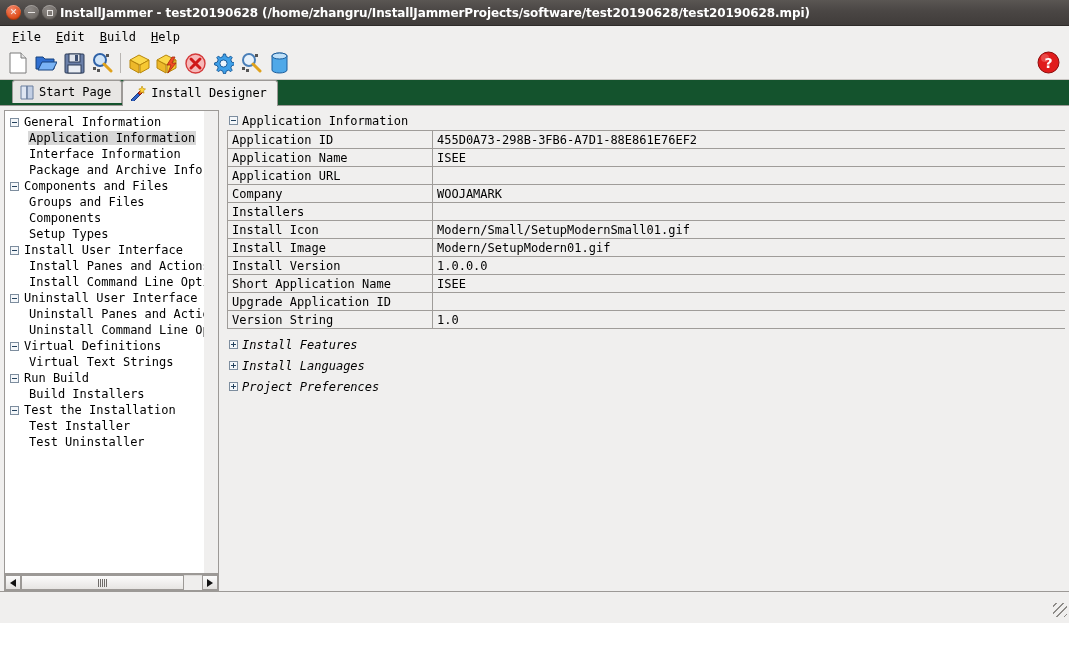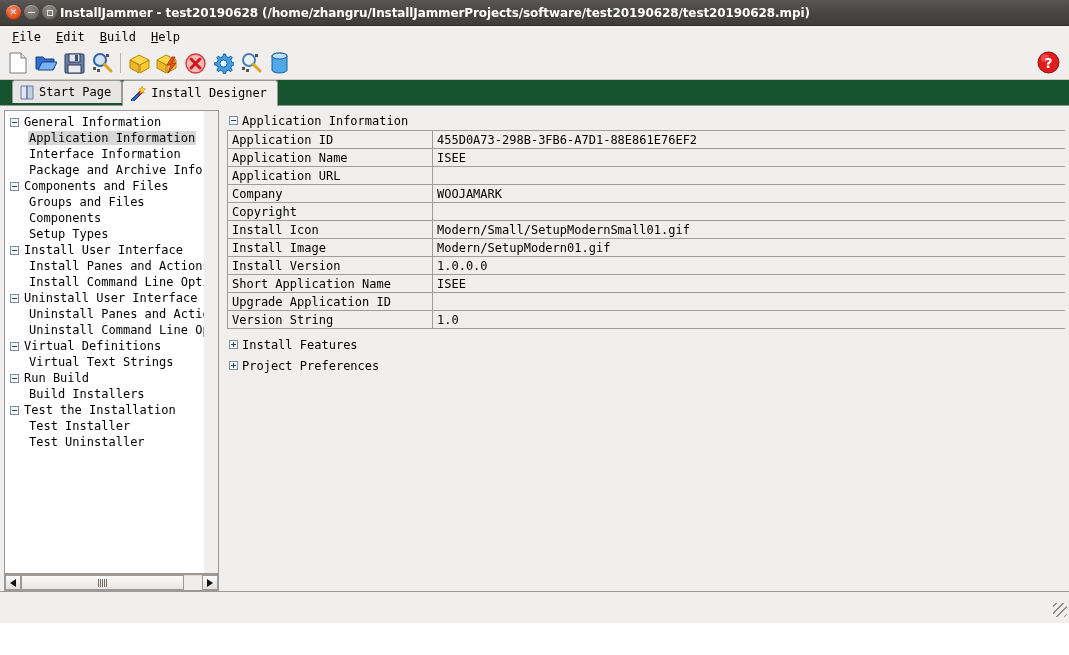--- a/index.html
+++ b/index.html
@@ -321,21 +321,21 @@
   #prop-table td.k {
     width: 200px;
     border-left: 1px solid #9f9c99;
     border-right: 1px solid #9f9c99;
   }
   #prop-table td.v {
     border-right: 1px solid #9f9c99;
   }
   #prop-table tr:not(:first-child) td { border-top: none; }
   .collapsed-rows { margin-top: 6px; }
-  .collapsed-rows .section-head { height: 19px; margin-left: 2px; }
+  .collapsed-rows .section-head { height: 19px; margin-left: 2px; font-style: italic; }
 
   
   #statusbar {
     height: 27px;
     background: #f0efee;
     border-top: 1px solid #9c9996;
     box-sizing: border-box;
     position: relative;
   }
   #bottom-strip {
@@ -601,21 +601,21 @@
           </tr>
           <tr>
             <td class="k">Application URL</td>
             <td class="v"></td>
           </tr>
           <tr>
             <td class="k">Company</td>
             <td class="v">WOOJAMARK</td>
           </tr>
           <tr>
-            <td class="k">Copyright</td>
+            <td class="k">Installers</td>
             <td class="v"></td>
           </tr>
           <tr>
             <td class="k">Install Icon</td>
             <td class="v">Modern/Small/SetupModernSmall01.gif</td>
           </tr>
           <tr>
             <td class="k">Install Image</td>
             <td class="v">Modern/SetupModern01.gif</td>
           </tr>
@@ -638,20 +638,24 @@
         </tbody>
     </table>
 
     <div class="collapsed-rows">
       <div class="section-head">
         <span class="toggle plus"></span>
         <span>Install Features</span>
       </div>
       <div class="section-head">
         <span class="toggle plus"></span>
+        <span>Install Languages</span>
+      </div>
+      <div class="section-head">
+        <span class="toggle plus"></span>
         <span>Project Preferences</span>
       </div>
     </div>
   </div>
 </div>
 
 <div id="statusbar">
   <div id="grip"></div>
 </div>
 <div id="bottom-strip"></div>

